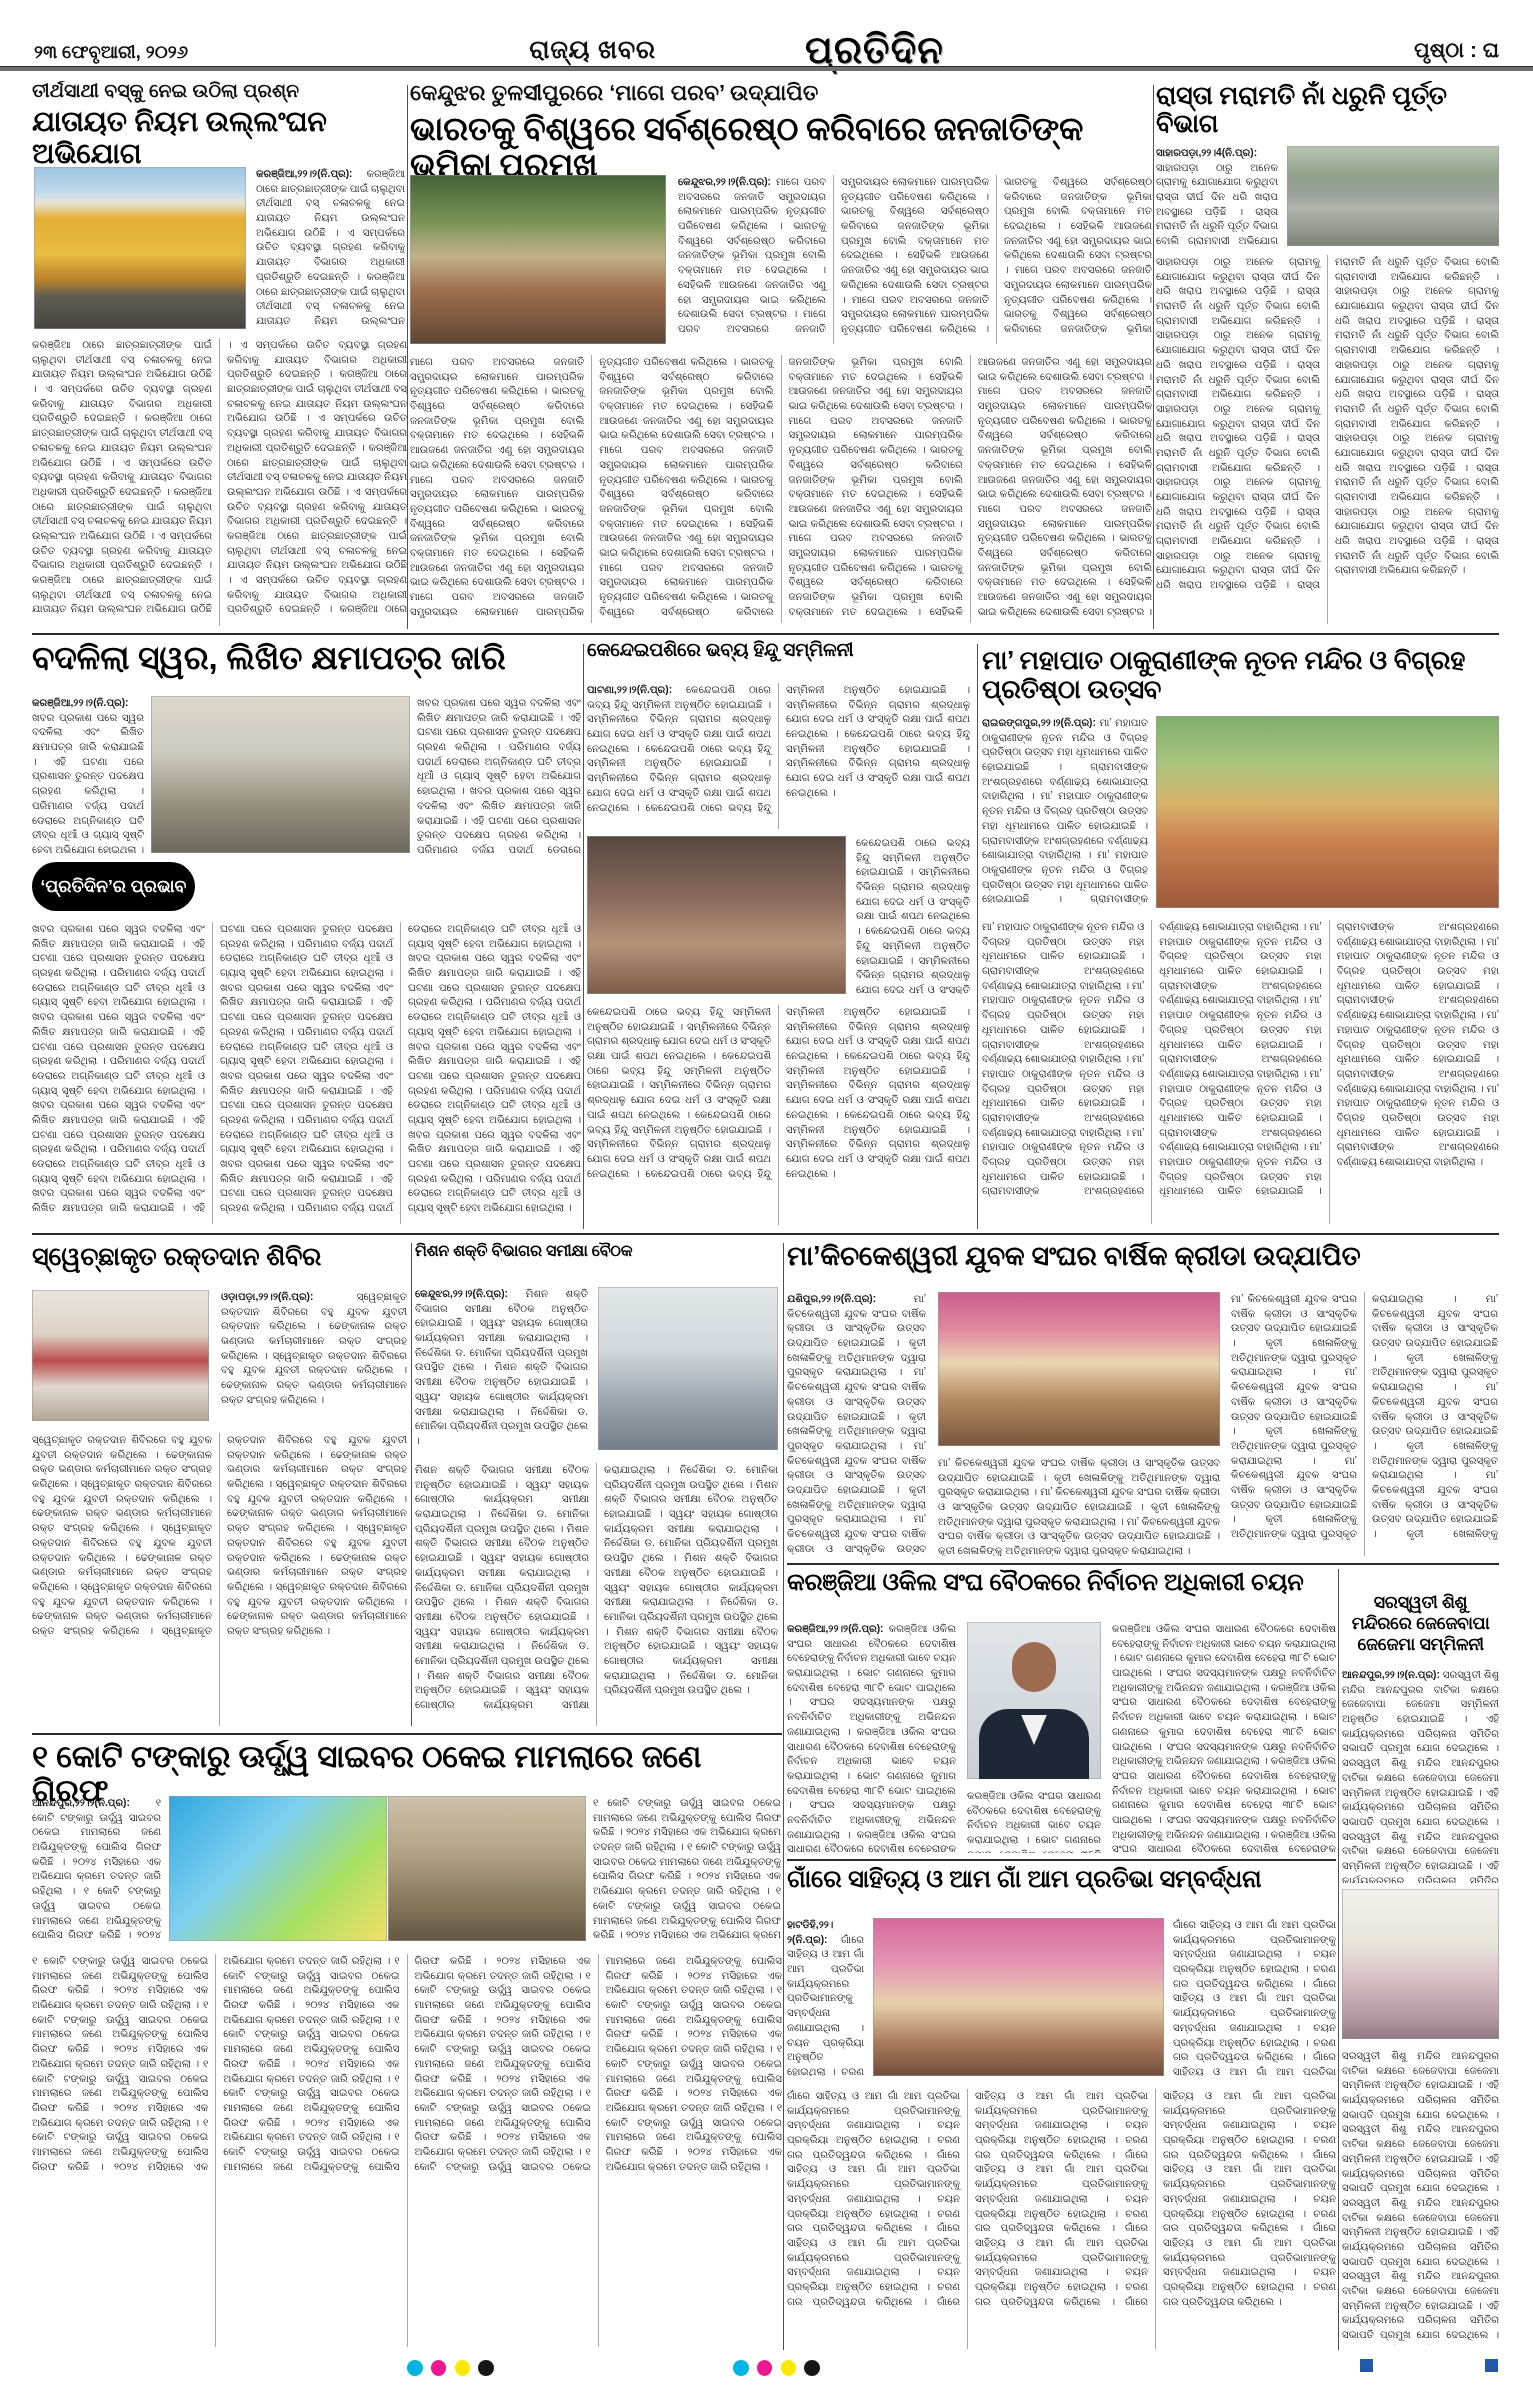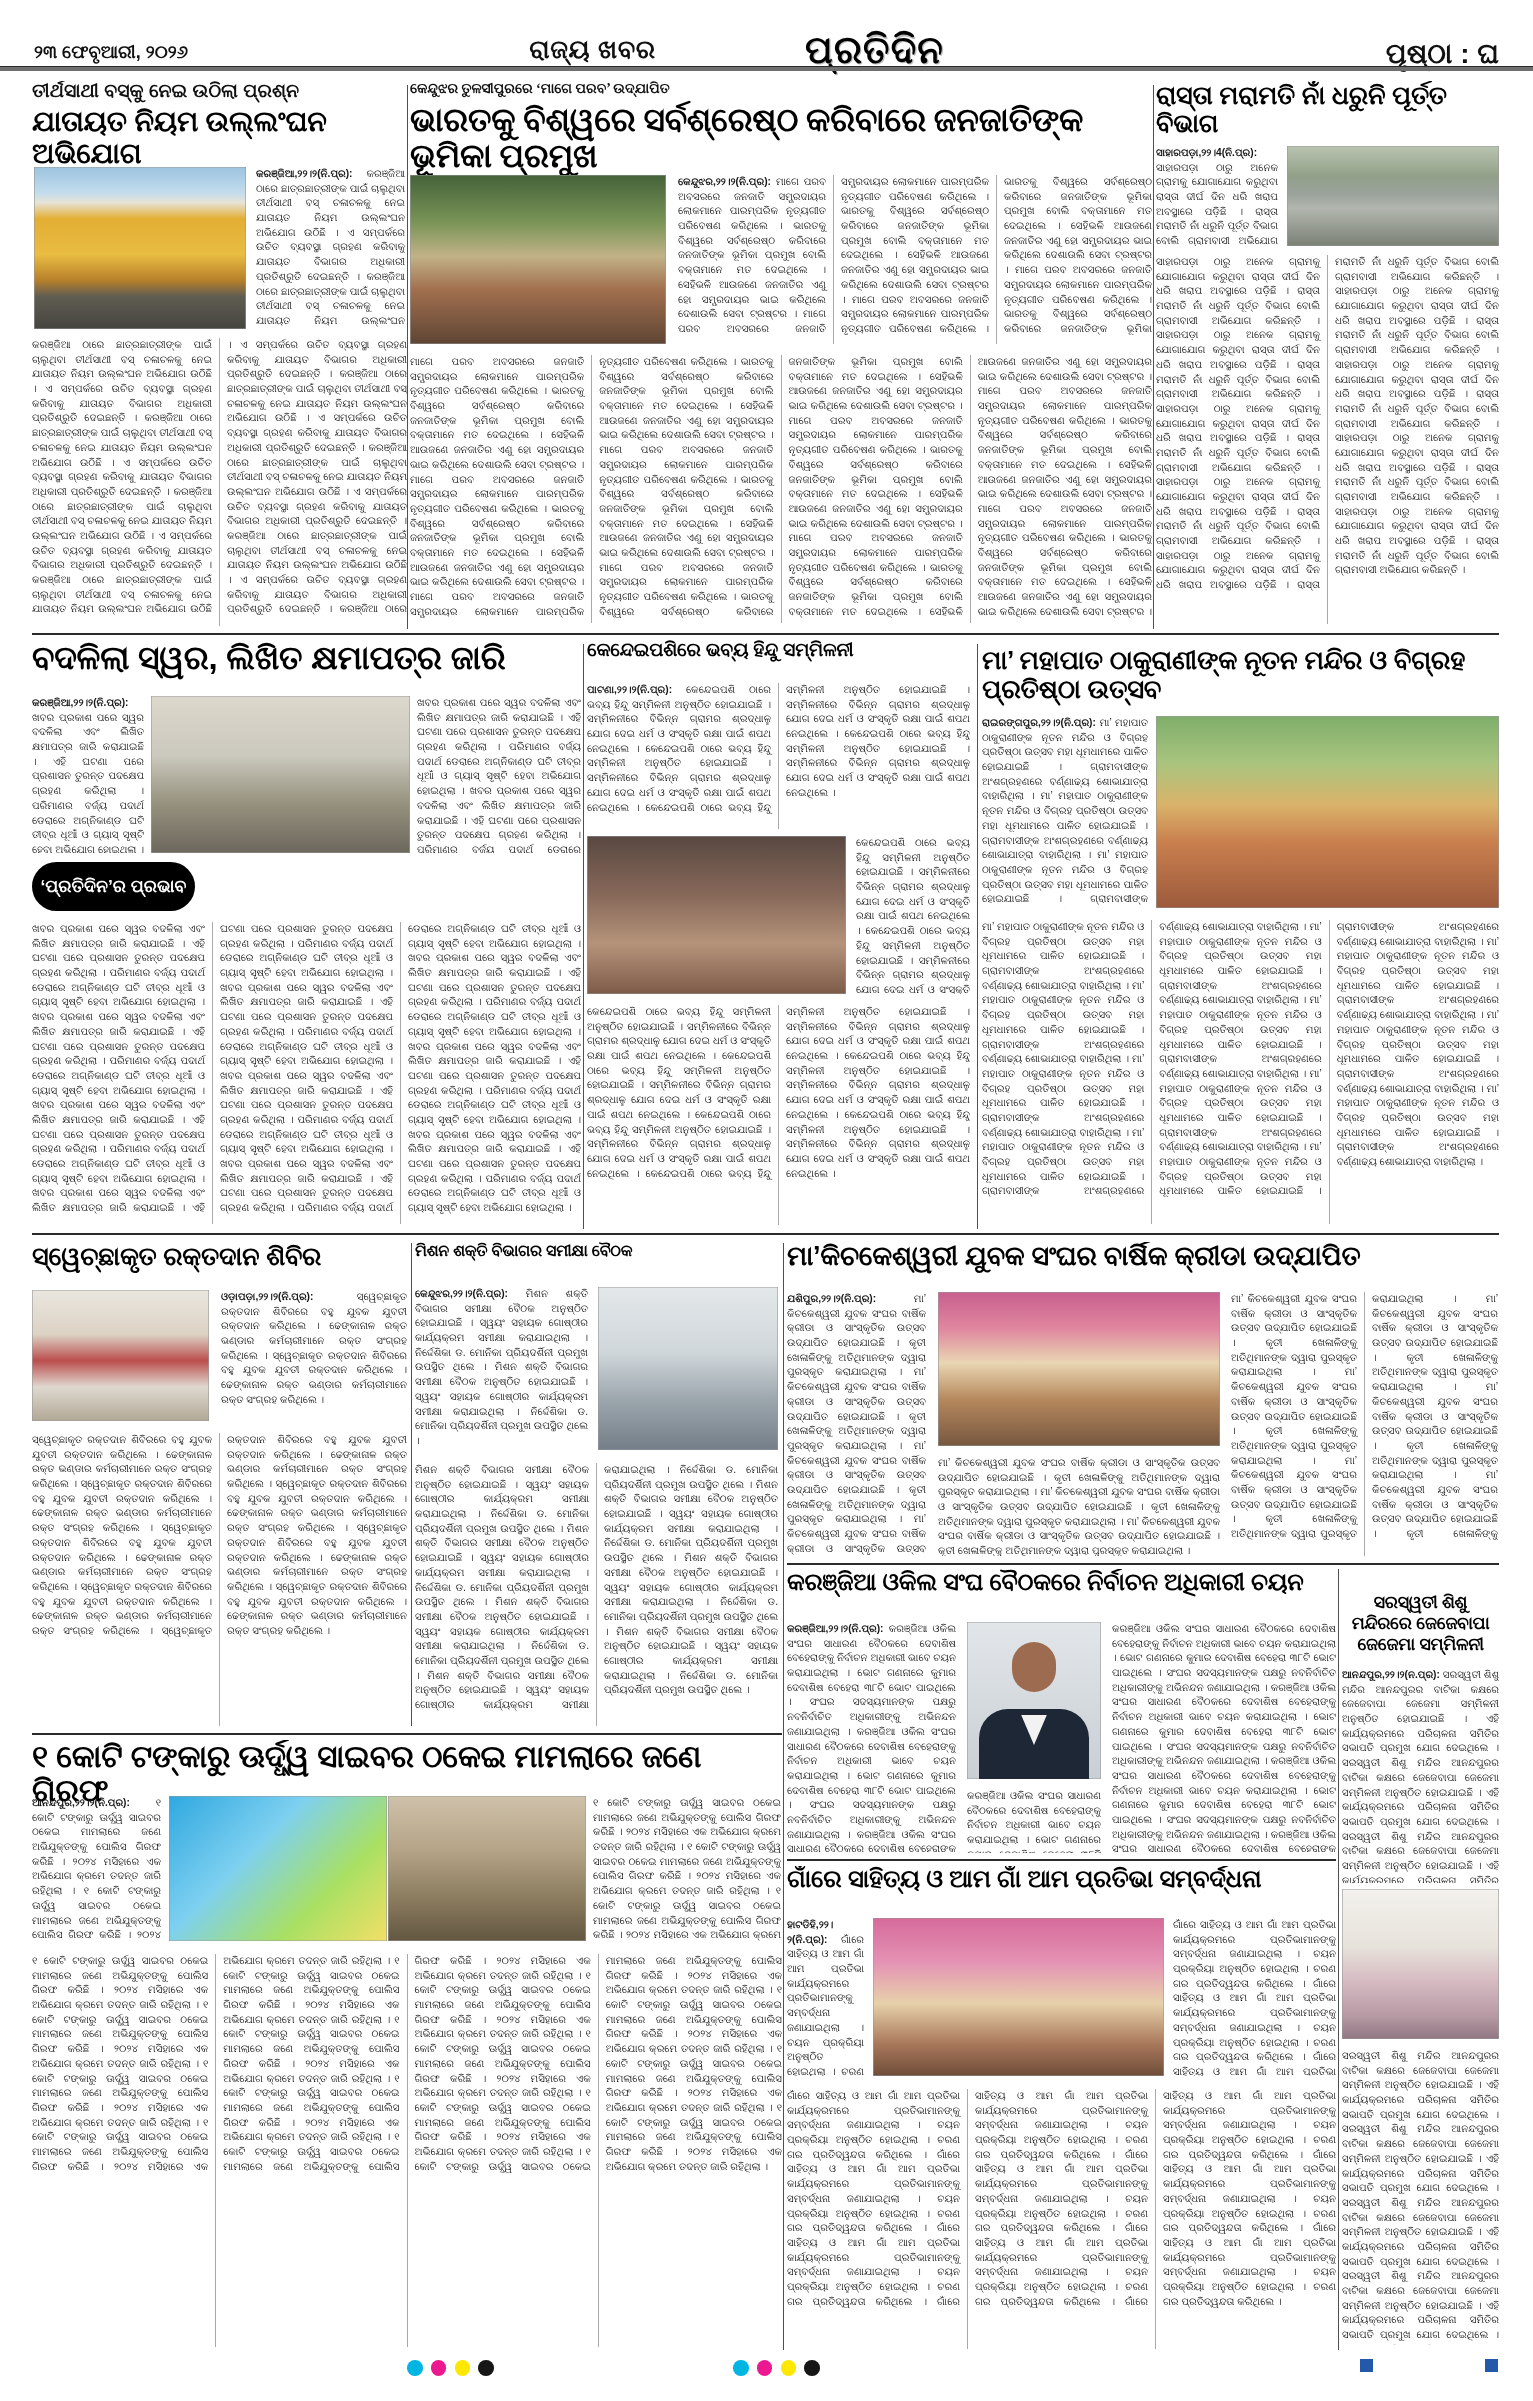--- a/index.html
+++ b/index.html
@@ -9,21 +9,21 @@
     font-family:"Liberation Sans", sans-serif; color:#111; overflow:hidden;
   }
   .abs { position:absolute; }
 
   
   .masthead-bar { position:absolute; left:0; top:0; width:1533px; height:66px; background:#fff; }
   .masthead-rule { position:absolute; left:0; top:66px; width:1533px; height:5.2px; background:#6f6f6f; border-top:1.2px solid #2a2a2a; }
   .page-date { position:absolute; left:34px; top:42px; font-size:18px; font-weight:bold; }
   .section-name { position:absolute; left:0; top:35px; width:1185px; text-align:center; font-size:25.6px; font-weight:bold; letter-spacing:0.6px; }
   .masthead-logo { position:absolute; left:805px; top:29px; font-size:37px; font-weight:800; letter-spacing:1.2px; color:#000; text-shadow:1.2px 1.2px 0 #bdbdbd; transform:scaleY(1.05); }
-  .page-label { position:absolute; right:34px; top:38px; font-size:28px; font-weight:bold; }
+  .page-label { position:absolute; right:34px; top:38px; font-size:21px; font-weight:bold; }
 
   
   .hrule { position:absolute; background:#2b2b2b; height:1.7px; }
   .vrule { position:absolute; background:#4f4f4f; width:1.2px; }
 
   
   section { position:absolute; overflow:hidden; }
   .kicker { font-weight:bold; line-height:1.1; }
   .headline { font-weight:800; line-height:1.1; letter-spacing:-0.3px; color:#000; }
   .body-text { font-size:10.2px; line-height:1.44; text-align:justify; color:#161616; overflow:hidden; }
@@ -80,21 +80,21 @@
     <div class="headline" style="font-size:28.5px;margin-top:4.6px;">ଯାତାୟତ ନିୟମ ଉଲ୍ଲଂଘନ ଅଭିଯୋଗ</div>
     <div class="photo ph-bus" style="left:2.3px;top:86px;width:212px;height:162px;"></div>
     <div class="body-text abs" style="left:224px;top:86px;width:149px;height:162px;">
       <span class="dateline">କରଞ୍ଜିଆ,୨୨।୨(ନି.ପ୍ର):</span>
       <span>କରଞ୍ଜିଆ ଠାରେ ଛାତ୍ରଛାତ୍ରୀଙ୍କ ପାଇଁ ଚାଲୁଥିବା ତୀର୍ଥସାଥୀ ବସ୍ ଚଳାଚଳକୁ ନେଇ ଯାତାୟତ ନିୟମ ଉଲ୍ଲଂଘନ ଅଭିଯୋଗ ଉଠିଛି । ଏ ସମ୍ପର୍କରେ ଉଚିତ ବ୍ୟବସ୍ଥା ଗ୍ରହଣ କରିବାକୁ ଯାତାୟତ ବିଭାଗର ଅଧିକାରୀ ପ୍ରତିଶ୍ରୁତି ଦେଇଛନ୍ତି । କରଞ୍ଜିଆ ଠାରେ ଛାତ୍ରଛାତ୍ରୀଙ୍କ ପାଇଁ ଚାଲୁଥିବା ତୀର୍ଥସାଥୀ ବସ୍ ଚଳାଚଳକୁ ନେଇ ଯାତାୟତ ନିୟମ ଉଲ୍ଲଂଘନ ଅଭିଯୋଗ ଉଠିଛି । ଏ ସମ୍ପର୍କରେ ଉଚିତ ବ୍ୟବସ୍ଥା ଗ୍ରହଣ କରିବାକୁ ଯାତାୟତ ବିଭାଗର ଅଧିକାରୀ ପ୍ରତିଶ୍ରୁତି ଦେଇଛନ୍ତି । କରଞ୍ଜିଆ ଠାରେ ଛାତ୍ରଛାତ୍ରୀଙ୍କ ପାଇଁ ଚାଲୁଥିବା ତୀର୍ଥସାଥୀ ବସ୍ ଚଳାଚଳକୁ ନେଇ ଯାତାୟତ ନିୟମ ଉଲ୍ଲଂଘନ ଅଭିଯୋଗ ଉଠିଛି । ଏ ସମ୍ପର୍କରେ ଉଚିତ ବ୍ୟବସ୍ଥା ଗ୍ରହଣ କରିବାକୁ ଯାତାୟତ ବିଭାଗର ଅଧିକାରୀ ପ୍ରତିଶ୍ରୁତି ଦେଇଛନ୍ତି ।</span>
     </div>
     <div class="body-text cols-2 abs" style="left:0;top:257px;width:375px;height:288px;">କରଞ୍ଜିଆ ଠାରେ ଛାତ୍ରଛାତ୍ରୀଙ୍କ ପାଇଁ ଚାଲୁଥିବା ତୀର୍ଥସାଥୀ ବସ୍ ଚଳାଚଳକୁ ନେଇ ଯାତାୟତ ନିୟମ ଉଲ୍ଲଂଘନ ଅଭିଯୋଗ ଉଠିଛି । ଏ ସମ୍ପର୍କରେ ଉଚିତ ବ୍ୟବସ୍ଥା ଗ୍ରହଣ କରିବାକୁ ଯାତାୟତ ବିଭାଗର ଅଧିକାରୀ ପ୍ରତିଶ୍ରୁତି ଦେଇଛନ୍ତି । କରଞ୍ଜିଆ ଠାରେ ଛାତ୍ରଛାତ୍ରୀଙ୍କ ପାଇଁ ଚାଲୁଥିବା ତୀର୍ଥସାଥୀ ବସ୍ ଚଳାଚଳକୁ ନେଇ ଯାତାୟତ ନିୟମ ଉଲ୍ଲଂଘନ ଅଭିଯୋଗ ଉଠିଛି । ଏ ସମ୍ପର୍କରେ ଉଚିତ ବ୍ୟବସ୍ଥା ଗ୍ରହଣ କରିବାକୁ ଯାତାୟତ ବିଭାଗର ଅଧିକାରୀ ପ୍ରତିଶ୍ରୁତି ଦେଇଛନ୍ତି । କରଞ୍ଜିଆ ଠାରେ ଛାତ୍ରଛାତ୍ରୀଙ୍କ ପାଇଁ ଚାଲୁଥିବା ତୀର୍ଥସାଥୀ ବସ୍ ଚଳାଚଳକୁ ନେଇ ଯାତାୟତ ନିୟମ ଉଲ୍ଲଂଘନ ଅଭିଯୋଗ ଉଠିଛି । ଏ ସମ୍ପର୍କରେ ଉଚିତ ବ୍ୟବସ୍ଥା ଗ୍ରହଣ କରିବାକୁ ଯାତାୟତ ବିଭାଗର ଅଧିକାରୀ ପ୍ରତିଶ୍ରୁତି ଦେଇଛନ୍ତି । କରଞ୍ଜିଆ ଠାରେ ଛାତ୍ରଛାତ୍ରୀଙ୍କ ପାଇଁ ଚାଲୁଥିବା ତୀର୍ଥସାଥୀ ବସ୍ ଚଳାଚଳକୁ ନେଇ ଯାତାୟତ ନିୟମ ଉଲ୍ଲଂଘନ ଅଭିଯୋଗ ଉଠିଛି । ଏ ସମ୍ପର୍କରେ ଉଚିତ ବ୍ୟବସ୍ଥା ଗ୍ରହଣ କରିବାକୁ ଯାତାୟତ ବିଭାଗର ଅଧିକାରୀ ପ୍ରତିଶ୍ରୁତି ଦେଇଛନ୍ତି । କରଞ୍ଜିଆ ଠାରେ ଛାତ୍ରଛାତ୍ରୀଙ୍କ ପାଇଁ ଚାଲୁଥିବା ତୀର୍ଥସାଥୀ ବସ୍ ଚଳାଚଳକୁ ନେଇ ଯାତାୟତ ନିୟମ ଉଲ୍ଲଂଘନ ଅଭିଯୋଗ ଉଠିଛି । ଏ ସମ୍ପର୍କରେ ଉଚିତ ବ୍ୟବସ୍ଥା ଗ୍ରହଣ କରିବାକୁ ଯାତାୟତ ବିଭାଗର ଅଧିକାରୀ ପ୍ରତିଶ୍ରୁତି ଦେଇଛନ୍ତି । କରଞ୍ଜିଆ ଠାରେ ଛାତ୍ରଛାତ୍ରୀଙ୍କ ପାଇଁ ଚାଲୁଥିବା ତୀର୍ଥସାଥୀ ବସ୍ ଚଳାଚଳକୁ ନେଇ ଯାତାୟତ ନିୟମ ଉଲ୍ଲଂଘନ ଅଭିଯୋଗ ଉଠିଛି । ଏ ସମ୍ପର୍କରେ ଉଚିତ ବ୍ୟବସ୍ଥା ଗ୍ରହଣ କରିବାକୁ ଯାତାୟତ ବିଭାଗର ଅଧିକାରୀ ପ୍ରତିଶ୍ରୁତି ଦେଇଛନ୍ତି । କରଞ୍ଜିଆ ଠାରେ ଛାତ୍ରଛାତ୍ରୀଙ୍କ ପାଇଁ ଚାଲୁଥିବା ତୀର୍ଥସାଥୀ ବସ୍ ଚଳାଚଳକୁ ନେଇ ଯାତାୟତ ନିୟମ ଉଲ୍ଲଂଘନ ଅଭିଯୋଗ ଉଠିଛି । ଏ ସମ୍ପର୍କରେ ଉଚିତ ବ୍ୟବସ୍ଥା ଗ୍ରହଣ କରିବାକୁ ଯାତାୟତ ବିଭାଗର ଅଧିକାରୀ ପ୍ରତିଶ୍ରୁତି ଦେଇଛନ୍ତି । କରଞ୍ଜିଆ ଠାରେ ଛାତ୍ରଛାତ୍ରୀଙ୍କ ପାଇଁ ଚାଲୁଥିବା ତୀର୍ଥସାଥୀ ବସ୍ ଚଳାଚଳକୁ ନେଇ ଯାତାୟତ ନିୟମ ଉଲ୍ଲଂଘନ ଅଭିଯୋଗ ଉଠିଛି । ଏ ସମ୍ପର୍କରେ ଉଚିତ ବ୍ୟବସ୍ଥା ଗ୍ରହଣ କରିବାକୁ ଯାତାୟତ ବିଭାଗର ଅଧିକାରୀ ପ୍ରତିଶ୍ରୁତି ଦେଇଛନ୍ତି । କରଞ୍ଜିଆ ଠାରେ ଛାତ୍ରଛାତ୍ରୀଙ୍କ ପାଇଁ ଚାଲୁଥିବା ତୀର୍ଥସାଥୀ ବସ୍ ଚଳାଚଳକୁ ନେଇ ଯାତାୟତ ନିୟମ ଉଲ୍ଲଂଘନ ଅଭିଯୋଗ ଉଠିଛି । ଏ ସମ୍ପର୍କରେ ଉଚିତ ବ୍ୟବସ୍ଥା ଗ୍ରହଣ କରିବାକୁ ଯାତାୟତ ବିଭାଗର ଅଧିକାରୀ ପ୍ରତିଶ୍ରୁତି ଦେଇଛନ୍ତି ।</div>
   </section>
 
   <section style="left:410px;top:81px;width:742px;height:546px;">
-    <div class="kicker" style="font-size:14px;font-family:Liberation Serif, serif;">କେନ୍ଦୁଝର ତୁଳସୀପୁରରେ ‘ମାଗେ ପରବ’ ଉଦ୍‌ଯାପିତ</div>
+    <div class="kicker" style="font-size:22px;">କେନ୍ଦୁଝର ତୁଳସୀପୁରରେ ‘ମାଗେ ପରବ’ ଉଦ୍‌ଯାପିତ</div>
     <div class="headline" style="font-size:33px;margin-top:5.8px;font-family:Liberation Serif, serif;">ଭାରତକୁ ବିଶ୍ୱରେ ସର୍ବଶ୍ରେଷ୍ଠ କରିବାରେ ଜନଜାତିଙ୍କ ଭୂମିକା ପ୍ରମୁଖ</div>
     <div class="photo ph-crowd" style="left:0;top:94px;width:256px;height:169px;"></div>
     <div class="body-text cols-3 abs" style="left:268px;top:94px;width:474px;height:169px;">
       <span class="dateline">କେନ୍ଦୁଝର,୨୨।୨(ନି.ପ୍ର):</span>
       <span>ମାଗେ ପରବ ଅବସରରେ ଜନଜାତି ସମ୍ପ୍ରଦାୟର ଲୋକମାନେ ପାରମ୍ପରିକ ନୃତ୍ୟଗୀତ ପରିବେଷଣ କରିଥିଲେ । ଭାରତକୁ ବିଶ୍ୱରେ ସର୍ବଶ୍ରେଷ୍ଠ କରିବାରେ ଜନଜାତିଙ୍କ ଭୂମିକା ପ୍ରମୁଖ ବୋଲି ବକ୍ତାମାନେ ମତ ଦେଇଥିଲେ । ସେହିଭଳି ଆଉଜଣେ ଜନଜାତିର ଏଣୁ ହୋ ସମ୍ପ୍ରଦାୟର ଭାଇ କରିଥିଲେ ଦେଶାଉଲି ସେବା ଟ୍ରଷ୍ଟର । ମାଗେ ପରବ ଅବସରରେ ଜନଜାତି ସମ୍ପ୍ରଦାୟର ଲୋକମାନେ ପାରମ୍ପରିକ ନୃତ୍ୟଗୀତ ପରିବେଷଣ କରିଥିଲେ । ଭାରତକୁ ବିଶ୍ୱରେ ସର୍ବଶ୍ରେଷ୍ଠ କରିବାରେ ଜନଜାତିଙ୍କ ଭୂମିକା ପ୍ରମୁଖ ବୋଲି ବକ୍ତାମାନେ ମତ ଦେଇଥିଲେ । ସେହିଭଳି ଆଉଜଣେ ଜନଜାତିର ଏଣୁ ହୋ ସମ୍ପ୍ରଦାୟର ଭାଇ କରିଥିଲେ ଦେଶାଉଲି ସେବା ଟ୍ରଷ୍ଟର । ମାଗେ ପରବ ଅବସରରେ ଜନଜାତି ସମ୍ପ୍ରଦାୟର ଲୋକମାନେ ପାରମ୍ପରିକ ନୃତ୍ୟଗୀତ ପରିବେଷଣ କରିଥିଲେ । ଭାରତକୁ ବିଶ୍ୱରେ ସର୍ବଶ୍ରେଷ୍ଠ କରିବାରେ ଜନଜାତିଙ୍କ ଭୂମିକା ପ୍ରମୁଖ ବୋଲି ବକ୍ତାମାନେ ମତ ଦେଇଥିଲେ । ସେହିଭଳି ଆଉଜଣେ ଜନଜାତିର ଏଣୁ ହୋ ସମ୍ପ୍ରଦାୟର ଭାଇ କରିଥିଲେ ଦେଶାଉଲି ସେବା ଟ୍ରଷ୍ଟର । ମାଗେ ପରବ ଅବସରରେ ଜନଜାତି ସମ୍ପ୍ରଦାୟର ଲୋକମାନେ ପାରମ୍ପରିକ ନୃତ୍ୟଗୀତ ପରିବେଷଣ କରିଥିଲେ । ଭାରତକୁ ବିଶ୍ୱରେ ସର୍ବଶ୍ରେଷ୍ଠ କରିବାରେ ଜନଜାତିଙ୍କ ଭୂମିକା ପ୍ରମୁଖ ବୋଲି ବକ୍ତାମାନେ ମତ ଦେଇଥିଲେ । ସେହିଭଳି ଆଉଜଣେ ଜନଜାତିର ଏଣୁ ହୋ ସମ୍ପ୍ରଦାୟର ଭାଇ କରିଥିଲେ ଦେଶାଉଲି ସେବା ଟ୍ରଷ୍ଟର । ମାଗେ ପରବ ଅବସରରେ ଜନଜାତି ସମ୍ପ୍ରଦାୟର ଲୋକମାନେ ପାରମ୍ପରିକ ନୃତ୍ୟଗୀତ ପରିବେଷଣ କରିଥିଲେ । ଭାରତକୁ ବିଶ୍ୱରେ ସର୍ବଶ୍ରେଷ୍ଠ କରିବାରେ ଜନଜାତିଙ୍କ ଭୂମିକା ପ୍ରମୁଖ ବୋଲି ବକ୍ତାମାନେ ମତ ଦେଇଥିଲେ । ସେହିଭଳି ଆଉଜଣେ ଜନଜାତିର ଏଣୁ ହୋ ସମ୍ପ୍ରଦାୟର ଭାଇ କରିଥିଲେ ଦେଶାଉଲି ସେବା ଟ୍ରଷ୍ଟର ।</span>
     </div>
     <div class="body-text cols-4 abs" style="left:0;top:274px;width:742px;height:268px;">ମାଗେ ପରବ ଅବସରରେ ଜନଜାତି ସମ୍ପ୍ରଦାୟର ଲୋକମାନେ ପାରମ୍ପରିକ ନୃତ୍ୟଗୀତ ପରିବେଷଣ କରିଥିଲେ । ଭାରତକୁ ବିଶ୍ୱରେ ସର୍ବଶ୍ରେଷ୍ଠ କରିବାରେ ଜନଜାତିଙ୍କ ଭୂମିକା ପ୍ରମୁଖ ବୋଲି ବକ୍ତାମାନେ ମତ ଦେଇଥିଲେ । ସେହିଭଳି ଆଉଜଣେ ଜନଜାତିର ଏଣୁ ହୋ ସମ୍ପ୍ରଦାୟର ଭାଇ କରିଥିଲେ ଦେଶାଉଲି ସେବା ଟ୍ରଷ୍ଟର । ମାଗେ ପରବ ଅବସରରେ ଜନଜାତି ସମ୍ପ୍ରଦାୟର ଲୋକମାନେ ପାରମ୍ପରିକ ନୃତ୍ୟଗୀତ ପରିବେଷଣ କରିଥିଲେ । ଭାରତକୁ ବିଶ୍ୱରେ ସର୍ବଶ୍ରେଷ୍ଠ କରିବାରେ ଜନଜାତିଙ୍କ ଭୂମିକା ପ୍ରମୁଖ ବୋଲି ବକ୍ତାମାନେ ମତ ଦେଇଥିଲେ । ସେହିଭଳି ଆଉଜଣେ ଜନଜାତିର ଏଣୁ ହୋ ସମ୍ପ୍ରଦାୟର ଭାଇ କରିଥିଲେ ଦେଶାଉଲି ସେବା ଟ୍ରଷ୍ଟର । ମାଗେ ପରବ ଅବସରରେ ଜନଜାତି ସମ୍ପ୍ରଦାୟର ଲୋକମାନେ ପାରମ୍ପରିକ ନୃତ୍ୟଗୀତ ପରିବେଷଣ କରିଥିଲେ । ଭାରତକୁ ବିଶ୍ୱରେ ସର୍ବଶ୍ରେଷ୍ଠ କରିବାରେ ଜନଜାତିଙ୍କ ଭୂମିକା ପ୍ରମୁଖ ବୋଲି ବକ୍ତାମାନେ ମତ ଦେଇଥିଲେ । ସେହିଭଳି ଆଉଜଣେ ଜନଜାତିର ଏଣୁ ହୋ ସମ୍ପ୍ରଦାୟର ଭାଇ କରିଥିଲେ ଦେଶାଉଲି ସେବା ଟ୍ରଷ୍ଟର । ମାଗେ ପରବ ଅବସରରେ ଜନଜାତି ସମ୍ପ୍ରଦାୟର ଲୋକମାନେ ପାରମ୍ପରିକ ନୃତ୍ୟଗୀତ ପରିବେଷଣ କରିଥିଲେ । ଭାରତକୁ ବିଶ୍ୱରେ ସର୍ବଶ୍ରେଷ୍ଠ କରିବାରେ ଜନଜାତିଙ୍କ ଭୂମିକା ପ୍ରମୁଖ ବୋଲି ବକ୍ତାମାନେ ମତ ଦେଇଥିଲେ । ସେହିଭଳି ଆଉଜଣେ ଜନଜାତିର ଏଣୁ ହୋ ସମ୍ପ୍ରଦାୟର ଭାଇ କରିଥିଲେ ଦେଶାଉଲି ସେବା ଟ୍ରଷ୍ଟର । ମାଗେ ପରବ ଅବସରରେ ଜନଜାତି ସମ୍ପ୍ରଦାୟର ଲୋକମାନେ ପାରମ୍ପରିକ ନୃତ୍ୟଗୀତ ପରିବେଷଣ କରିଥିଲେ । ଭାରତକୁ ବିଶ୍ୱରେ ସର୍ବଶ୍ରେଷ୍ଠ କରିବାରେ ଜନଜାତିଙ୍କ ଭୂମିକା ପ୍ରମୁଖ ବୋଲି ବକ୍ତାମାନେ ମତ ଦେଇଥିଲେ । ସେହିଭଳି ଆଉଜଣେ ଜନଜାତିର ଏଣୁ ହୋ ସମ୍ପ୍ରଦାୟର ଭାଇ କରିଥିଲେ ଦେଶାଉଲି ସେବା ଟ୍ରଷ୍ଟର । ମାଗେ ପରବ ଅବସରରେ ଜନଜାତି ସମ୍ପ୍ରଦାୟର ଲୋକମାନେ ପାରମ୍ପରିକ ନୃତ୍ୟଗୀତ ପରିବେଷଣ କରିଥିଲେ । ଭାରତକୁ ବିଶ୍ୱରେ ସର୍ବଶ୍ରେଷ୍ଠ କରିବାରେ ଜନଜାତିଙ୍କ ଭୂମିକା ପ୍ରମୁଖ ବୋଲି ବକ୍ତାମାନେ ମତ ଦେଇଥିଲେ । ସେହିଭଳି ଆଉଜଣେ ଜନଜାତିର ଏଣୁ ହୋ ସମ୍ପ୍ରଦାୟର ଭାଇ କରିଥିଲେ ଦେଶାଉଲି ସେବା ଟ୍ରଷ୍ଟର । ମାଗେ ପରବ ଅବସରରେ ଜନଜାତି ସମ୍ପ୍ରଦାୟର ଲୋକମାନେ ପାରମ୍ପରିକ ନୃତ୍ୟଗୀତ ପରିବେଷଣ କରିଥିଲେ । ଭାରତକୁ ବିଶ୍ୱରେ ସର୍ବଶ୍ରେଷ୍ଠ କରିବାରେ ଜନଜାତିଙ୍କ ଭୂମିକା ପ୍ରମୁଖ ବୋଲି ବକ୍ତାମାନେ ମତ ଦେଇଥିଲେ । ସେହିଭଳି ଆଉଜଣେ ଜନଜାତିର ଏଣୁ ହୋ ସମ୍ପ୍ରଦାୟର ଭାଇ କରିଥିଲେ ଦେଶାଉଲି ସେବା ଟ୍ରଷ୍ଟର । ମାଗେ ପରବ ଅବସରରେ ଜନଜାତି ସମ୍ପ୍ରଦାୟର ଲୋକମାନେ ପାରମ୍ପରିକ ନୃତ୍ୟଗୀତ ପରିବେଷଣ କରିଥିଲେ । ଭାରତକୁ ବିଶ୍ୱରେ ସର୍ବଶ୍ରେଷ୍ଠ କରିବାରେ ଜନଜାତିଙ୍କ ଭୂମିକା ପ୍ରମୁଖ ବୋଲି ବକ୍ତାମାନେ ମତ ଦେଇଥିଲେ । ସେହିଭଳି ଆଉଜଣେ ଜନଜାତିର ଏଣୁ ହୋ ସମ୍ପ୍ରଦାୟର ଭାଇ କରିଥିଲେ ଦେଶାଉଲି ସେବା ଟ୍ରଷ୍ଟର । ମାଗେ ପରବ ଅବସରରେ ଜନଜାତି ସମ୍ପ୍ରଦାୟର ଲୋକମାନେ ପାରମ୍ପରିକ ନୃତ୍ୟଗୀତ ପରିବେଷଣ କରିଥିଲେ । ଭାରତକୁ ବିଶ୍ୱରେ ସର୍ବଶ୍ରେଷ୍ଠ କରିବାରେ ଜନଜାତିଙ୍କ ଭୂମିକା ପ୍ରମୁଖ ବୋଲି ବକ୍ତାମାନେ ମତ ଦେଇଥିଲେ । ସେହିଭଳି ଆଉଜଣେ ଜନଜାତିର ଏଣୁ ହୋ ସମ୍ପ୍ରଦାୟର ଭାଇ କରିଥିଲେ ଦେଶାଉଲି ସେବା ଟ୍ରଷ୍ଟର । ମାଗେ ପରବ ଅବସରରେ ଜନଜାତି ସମ୍ପ୍ରଦାୟର ଲୋକମାନେ ପାରମ୍ପରିକ ନୃତ୍ୟଗୀତ ପରିବେଷଣ କରିଥିଲେ । ଭାରତକୁ ବିଶ୍ୱରେ ସର୍ବଶ୍ରେଷ୍ଠ କରିବାରେ ଜନଜାତିଙ୍କ ଭୂମିକା ପ୍ରମୁଖ ବୋଲି ବକ୍ତାମାନେ ମତ ଦେଇଥିଲେ । ସେହିଭଳି ଆଉଜଣେ ଜନଜାତିର ଏଣୁ ହୋ ସମ୍ପ୍ରଦାୟର ଭାଇ କରିଥିଲେ ଦେଶାଉଲି ସେବା ଟ୍ରଷ୍ଟର । ମାଗେ ପରବ ଅବସରରେ ଜନଜାତି ସମ୍ପ୍ରଦାୟର ଲୋକମାନେ ପାରମ୍ପରିକ ନୃତ୍ୟଗୀତ ପରିବେଷଣ କରିଥିଲେ । ଭାରତକୁ ବିଶ୍ୱରେ ସର୍ବଶ୍ରେଷ୍ଠ କରିବାରେ ଜନଜାତିଙ୍କ ଭୂମିକା ପ୍ରମୁଖ ବୋଲି ବକ୍ତାମାନେ ମତ ଦେଇଥିଲେ । ସେହିଭଳି ଆଉଜଣେ ଜନଜାତିର ଏଣୁ ହୋ ସମ୍ପ୍ରଦାୟର ଭାଇ କରିଥିଲେ ଦେଶାଉଲି ସେବା ଟ୍ରଷ୍ଟର । ମାଗେ ପରବ ଅବସରରେ ଜନଜାତି ସମ୍ପ୍ରଦାୟର ଲୋକମାନେ ପାରମ୍ପରିକ ନୃତ୍ୟଗୀତ ପରିବେଷଣ କରିଥିଲେ । ଭାରତକୁ ବିଶ୍ୱରେ ସର୍ବଶ୍ରେଷ୍ଠ କରିବାରେ ଜନଜାତିଙ୍କ ଭୂମିକା ପ୍ରମୁଖ ବୋଲି ବକ୍ତାମାନେ ମତ ଦେଇଥିଲେ । ସେହିଭଳି ଆଉଜଣେ ଜନଜାତିର ଏଣୁ ହୋ ସମ୍ପ୍ରଦାୟର ଭାଇ କରିଥିଲେ ଦେଶାଉଲି ସେବା ଟ୍ରଷ୍ଟର ।</div>
   </section>
 
   <section style="left:1156px;top:81px;width:343px;height:546px;">

